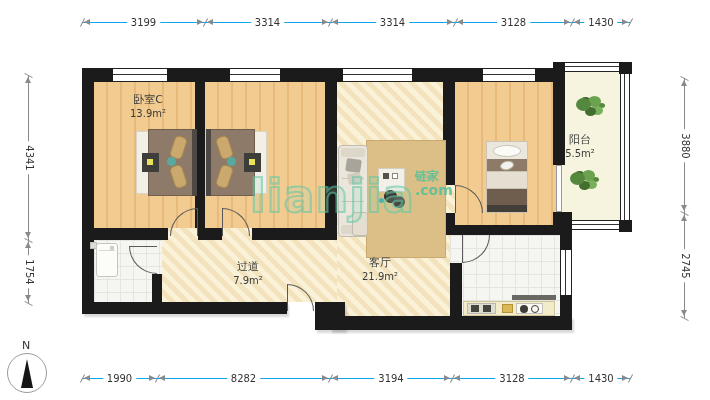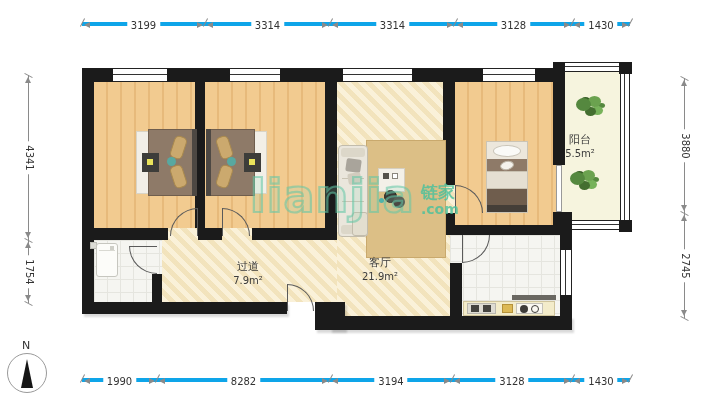--- a/index.html
+++ b/index.html
@@ -31,21 +31,21 @@
 
   
   .door{position:absolute;border:0 solid #5a5a5a;}
   .d-tl{border-top-width:1px;border-left-width:1px;border-top-left-radius:100%;}
   .d-tr{border-top-width:1px;border-right-width:1px;border-top-right-radius:100%;}
   .d-bl{border-bottom-width:1px;border-left-width:1px;border-bottom-left-radius:100%;}
   .d-br{border-bottom-width:1px;border-right-width:1px;border-bottom-right-radius:100%;}
   .leaf{position:absolute;background:#5a5a5a;}
 
   
-  .dim-h{position:absolute;height:0;border-top:4px solid #0ea5e9;}
+  .dim-h{position:absolute;height:0;border-top:1px solid #0ea5e9;}
   .dim-h i{position:absolute;width:0;height:0;border:3.5px solid transparent;}
   .dim-h i.l{left:-1px;top:-4.5px;border-right:6px solid #8a8a8a;}
   .dim-h i.r{right:-1px;top:-4.5px;border-left:6px solid #8a8a8a;}
   .dim-h span{position:absolute;left:50%;top:0;transform:translate(-50%,-52%);background:#fff;
               padding:0 4px;font-size:10px;color:#333;white-space:nowrap;}
   .dim-v{position:absolute;width:0;border-left:1px solid #8a8a8a;}
   .dim-v i{position:absolute;width:0;height:0;border:3.5px solid transparent;}
   .dim-v i.u{top:-1px;left:-4.5px;border-bottom:6px solid #8a8a8a;}
   .dim-v i.d{bottom:-1px;left:-4.5px;border-top:6px solid #8a8a8a;}
   .dim-v span{position:absolute;top:50%;left:0;transform:translate(-50%,-50%) rotate(90deg);background:#fff;
@@ -60,25 +60,25 @@
 
   
   .grp{position:absolute;}
   .plant{position:absolute;width:36px;height:34px;}
   .plant::before{content:'';position:absolute;left:4px;top:8px;width:15px;height:13px;border-radius:50%;
      background:#55883f;
      box-shadow:11px -3px 0 -1px #6ba24f,7px 7px 0 -2px #446e30,14px 6px 0 -2px #77b25a,
                 2px -4px 0 -3px #395f27,18px 1px 0 -4px #55883f;}
 
   
-  .wm{position:absolute;left:250px;top:170px;display:flex;align-items:center;gap:6px;pointer-events:none;}
+  .wm{position:absolute;left:250px;top:170px;display:flex;align-items:flex-start;pointer-events:none;}
   .wm-latin{font-size:46px;font-weight:700;letter-spacing:1px;line-height:52px;
             color:rgba(150,215,190,0.18);-webkit-text-stroke:2.2px rgba(96,199,165,0.55);}
   .wm-right{display:flex;flex-direction:column;line-height:1.05;}
-  .wm-cn{font-size:17px;font-weight:700;color:rgba(70,192,156,0.8);margin-top:8px;}
+  .wm-cn{font-size:12px;font-weight:700;color:rgba(70,192,156,0.8);}
   .wm-tld{font-size:14px;font-weight:700;color:rgba(70,192,156,0.8);}
 
   
   .compass{position:absolute;left:7px;top:353px;width:40px;height:40px;border:1px solid #9a9a9a;border-radius:50%;}
   .needle{position:absolute;left:13px;top:5px;width:0;height:0;
           border-left:6px solid transparent;border-right:6px solid transparent;border-bottom:29px solid #161616;}
   .north{position:absolute;left:22px;top:339px;font-size:11px;color:#333;font-weight:500;}
 </style>
 </head>
 <body>
@@ -300,20 +300,24 @@
   <div class="door d-bl" style="left:129px;top:246px;width:28px;height:28px;"></div>
   <div class="leaf" style="left:129px;top:246px;width:28px;height:1px;"></div>
   <div class="door d-tr" style="left:287px;top:284px;width:27px;height:27px;"></div>
   <div class="leaf" style="left:287px;top:284px;width:1px;height:27px;"></div>
   <div class="door d-br" style="left:462px;top:235px;width:28px;height:28px;"></div>
   <div class="leaf" style="left:462px;top:235px;width:1px;height:28px;"></div>
   <div class="door d-tr" style="left:455px;top:185px;width:28px;height:28px;"></div>
   <div class="leaf" style="left:455px;top:185px;width:1px;height:28px;"></div>
   <div class="a" style="left:556px;top:165px;width:6px;height:47px;background:#fff;border:1px solid #999;"></div>
 
+  <div class="room-label" style="left:113px;top:93px;">
+    <span class="nm">卧室C</span>
+    <span class="ar">13.9m²</span>
+  </div>
   <div class="room-label" style="left:545px;top:133px;">
     <span class="nm">阳台</span>
     <span class="ar">5.5m²</span>
   </div>
   <div class="room-label" style="left:213px;top:260px;">
     <span class="nm">过道</span>
     <span class="ar">7.9m²</span>
   </div>
   <div class="room-label" style="left:345px;top:256px;">
     <span class="nm">客厅</span>

